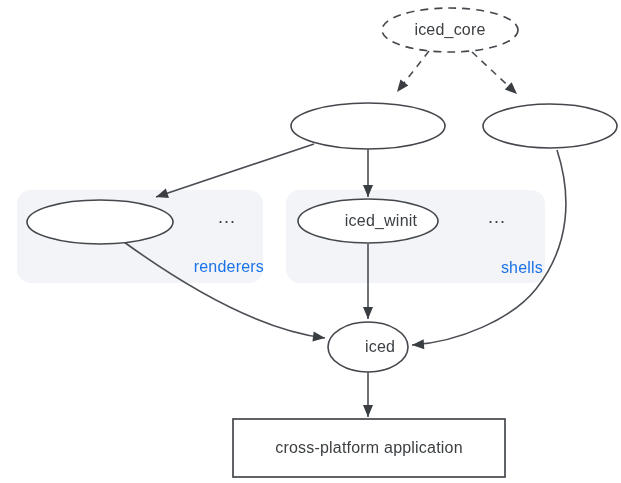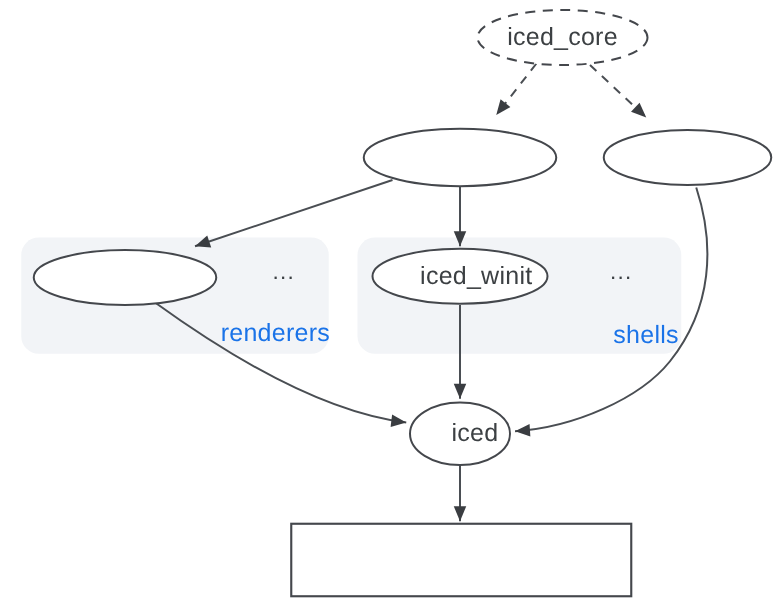--- a/index.html
+++ b/index.html
@@ -7,21 +7,21 @@
     position:relative;
     width:621px;height:483px;
     background:#ffffff;
     font-family:"Liberation Sans", sans-serif;
     overflow:hidden;
   }
   .stage svg{position:absolute;left:0;top:0;}
   .lbl{
     position:absolute;
     transform:translate(-50%,-50%);
-    font-size:20px;
+    font-size:16px;
     line-height:1;
     color:#3c4043;
     white-space:nowrap;
     letter-spacing:0.2px;
   }
   .lbl.right{transform:translate(-100%,-50%);}
   .lbl.blue{color:#1a73e8;}
   .lbl.dots{font-size:18px;letter-spacing:1px;}
 </style>
 </head>
@@ -54,19 +54,20 @@
     <ellipse cx="100" cy="222" rx="73" ry="22" fill="#ffffff" stroke="#44474c" stroke-width="1.6"></ellipse>
     <ellipse cx="368" cy="221" rx="70" ry="22" fill="#ffffff" stroke="#44474c" stroke-width="1.6"></ellipse>
     <ellipse cx="368" cy="347" rx="40" ry="25" fill="#ffffff" stroke="#44474c" stroke-width="1.6"></ellipse>
 
     <rect x="233" y="419" width="272" height="58" fill="#ffffff" stroke="#44474c" stroke-width="1.7"></rect>
   </svg>
 
   <div class="lbl" style="left:450px;top:30px">iced_core</div>
   <div class="lbl" style="left:381px;top:221px">iced_winit</div>
   <div class="lbl" style="left:380px;top:347px">iced</div>
+  <div class="lbl" style="left:369px;top:448px">cross-platform application</div>
 
   <div class="lbl dots" style="left:227px;top:217px">...</div>
   <div class="lbl dots" style="left:497px;top:217px">...</div>
   <div class="lbl blue right" style="left:264px;top:267px">renderers</div>
   <div class="lbl blue right" style="left:543px;top:268px">shells</div>
 
 </div>
 
 </body></html>

